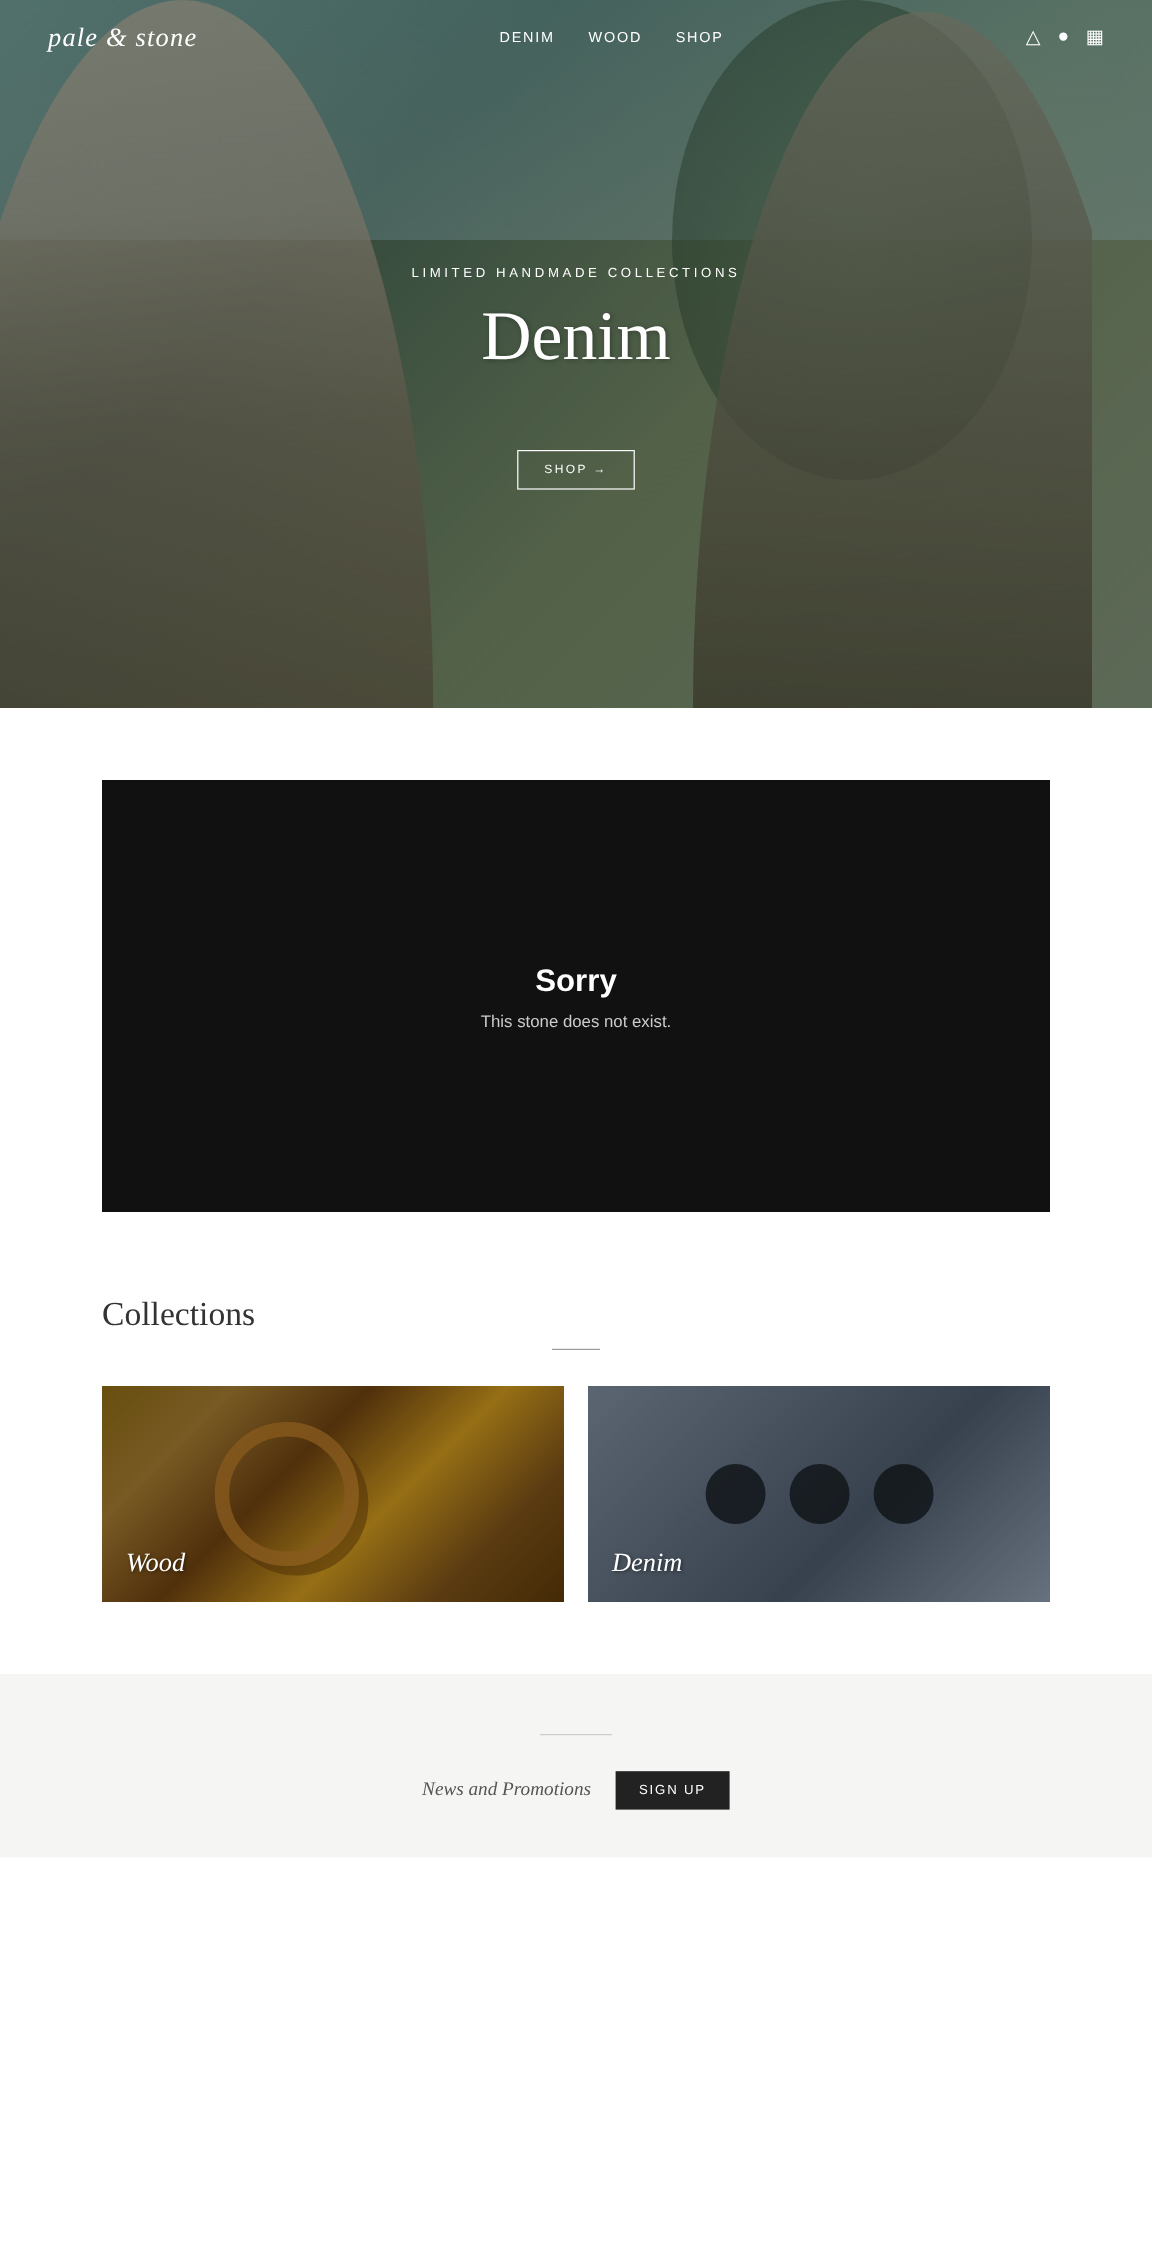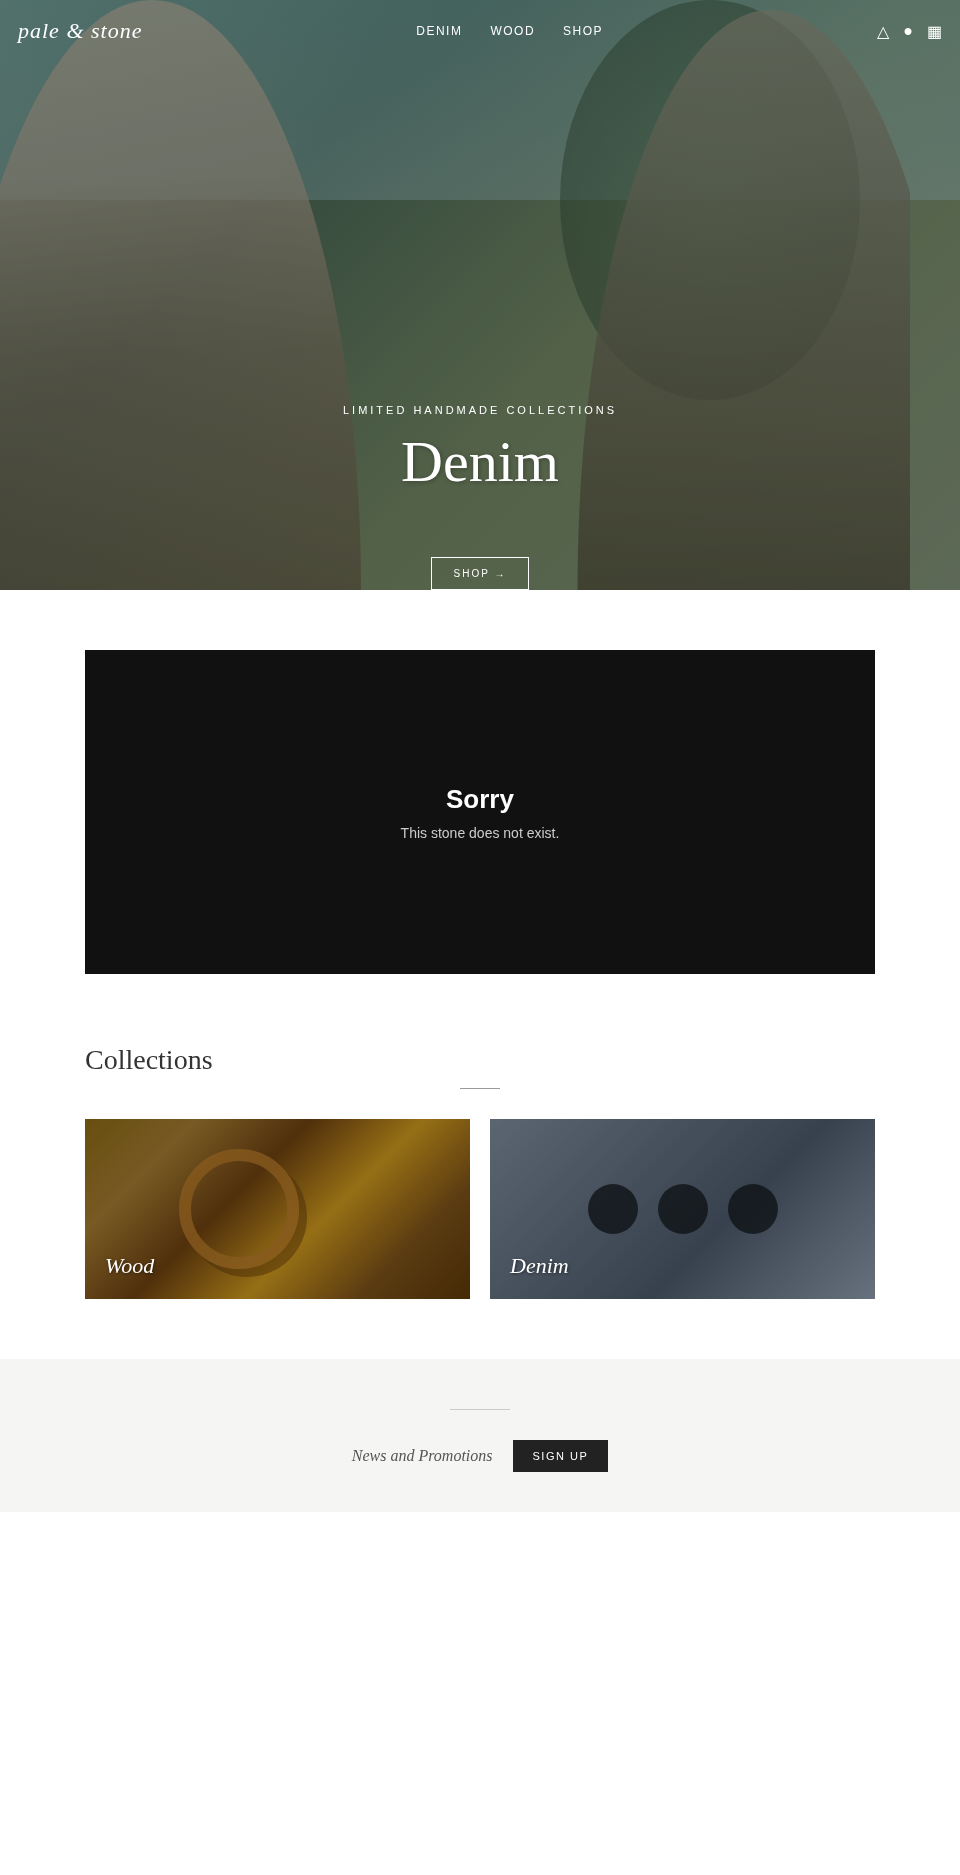--- a/index.html
+++ b/index.html
@@ -6,21 +6,21 @@
     body { font-family: Georgia, 'Times New Roman', serif; background: #fff; width: 960px; }
 
     
     .navbar {
       position: absolute;
       top: 0; left: 0; right: 0;
       z-index: 10;
       display: flex;
       align-items: center;
       justify-content: space-between;
-      padding: 18px 18px;
+      padding: 18px 40px;
     }
     .nav-logo {
       font-family: 'Palatino Linotype', Palatino, serif;
       font-size: 22px;
       color: #fff;
       font-style: italic;
       letter-spacing: 1px;
     }
     .nav-links {
       display: flex;
@@ -99,21 +99,21 @@
       height: 200px;
       background: linear-gradient(180deg, #87CEEB 0%, #a8d8f0 100%);
       opacity: 0.3;
     }
     .hero-content {
       position: absolute;
       inset: 0;
       display: flex;
       flex-direction: column;
       align-items: center;
-      justify-content: flex-end;
+      justify-content: center;
       z-index: 5;
       margin-top: 40px;
     }
     .hero-subtitle {
       color: #fff;
       font-family: Arial, sans-serif;
       font-size: 11px;
       letter-spacing: 3px;
       font-weight: 400;
       margin-bottom: 12px;
@@ -142,21 +142,21 @@
       margin-top: 32px;
     }
 
     
     .video-section {
       padding: 60px 85px;
     }
     .video-placeholder {
       width: 100%;
       background: #111;
-      height: 324px;
+      height: 360px;
       display: flex;
       flex-direction: column;
       align-items: center;
       justify-content: center;
     }
     .video-sorry {
       color: #fff;
       font-family: Arial, sans-serif;
       font-size: 26px;
       font-weight: 700;

